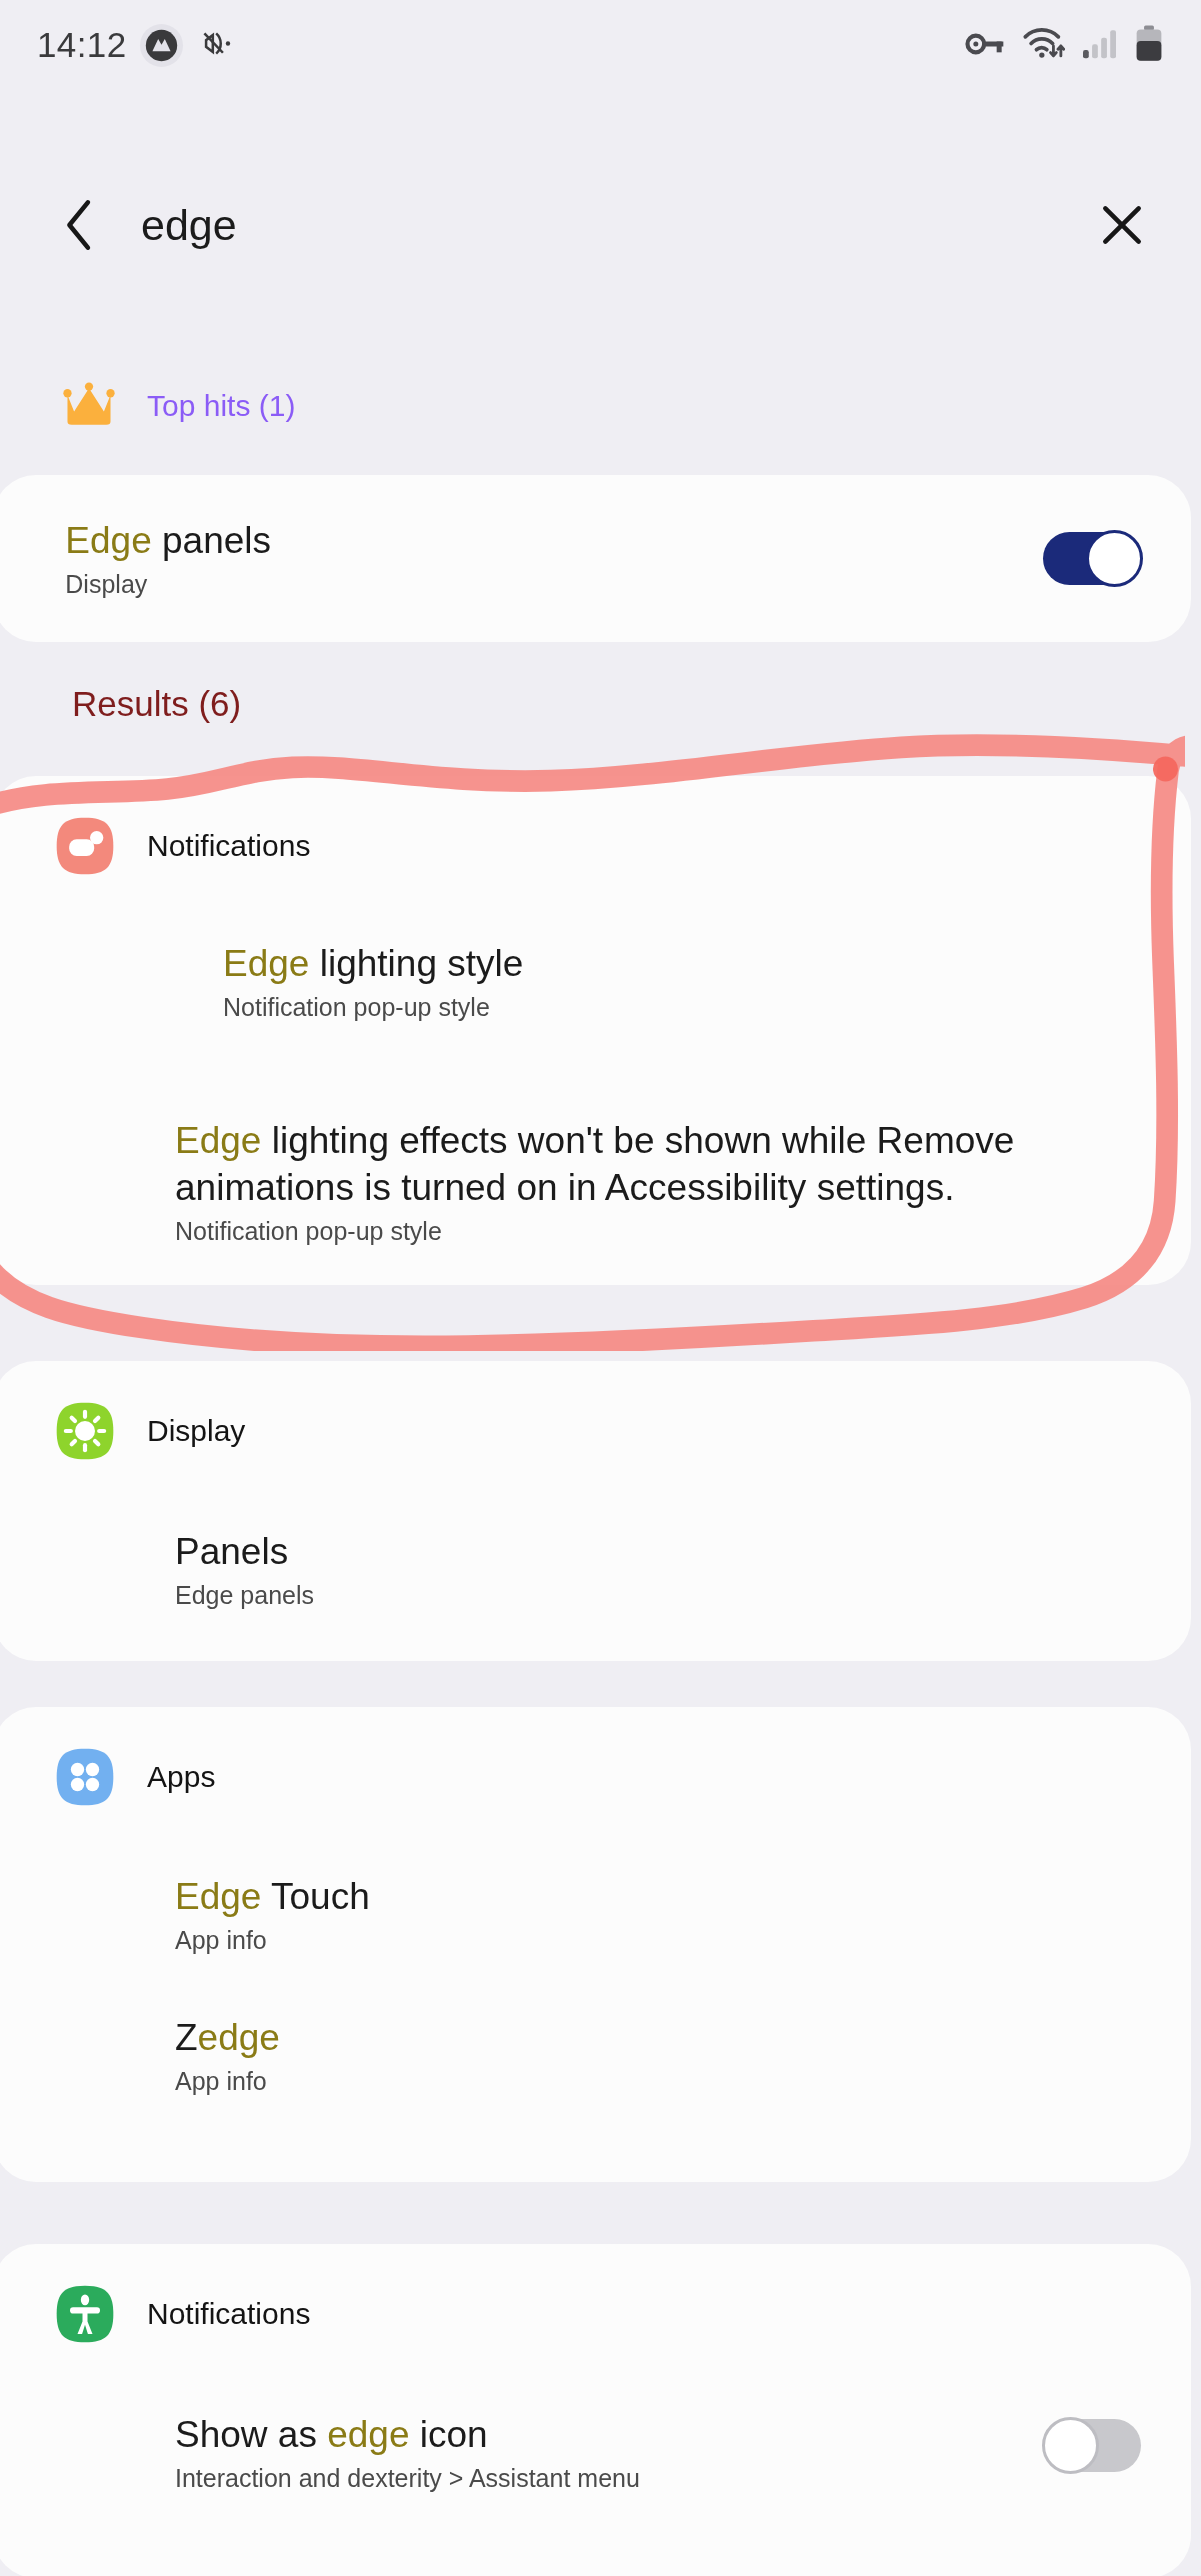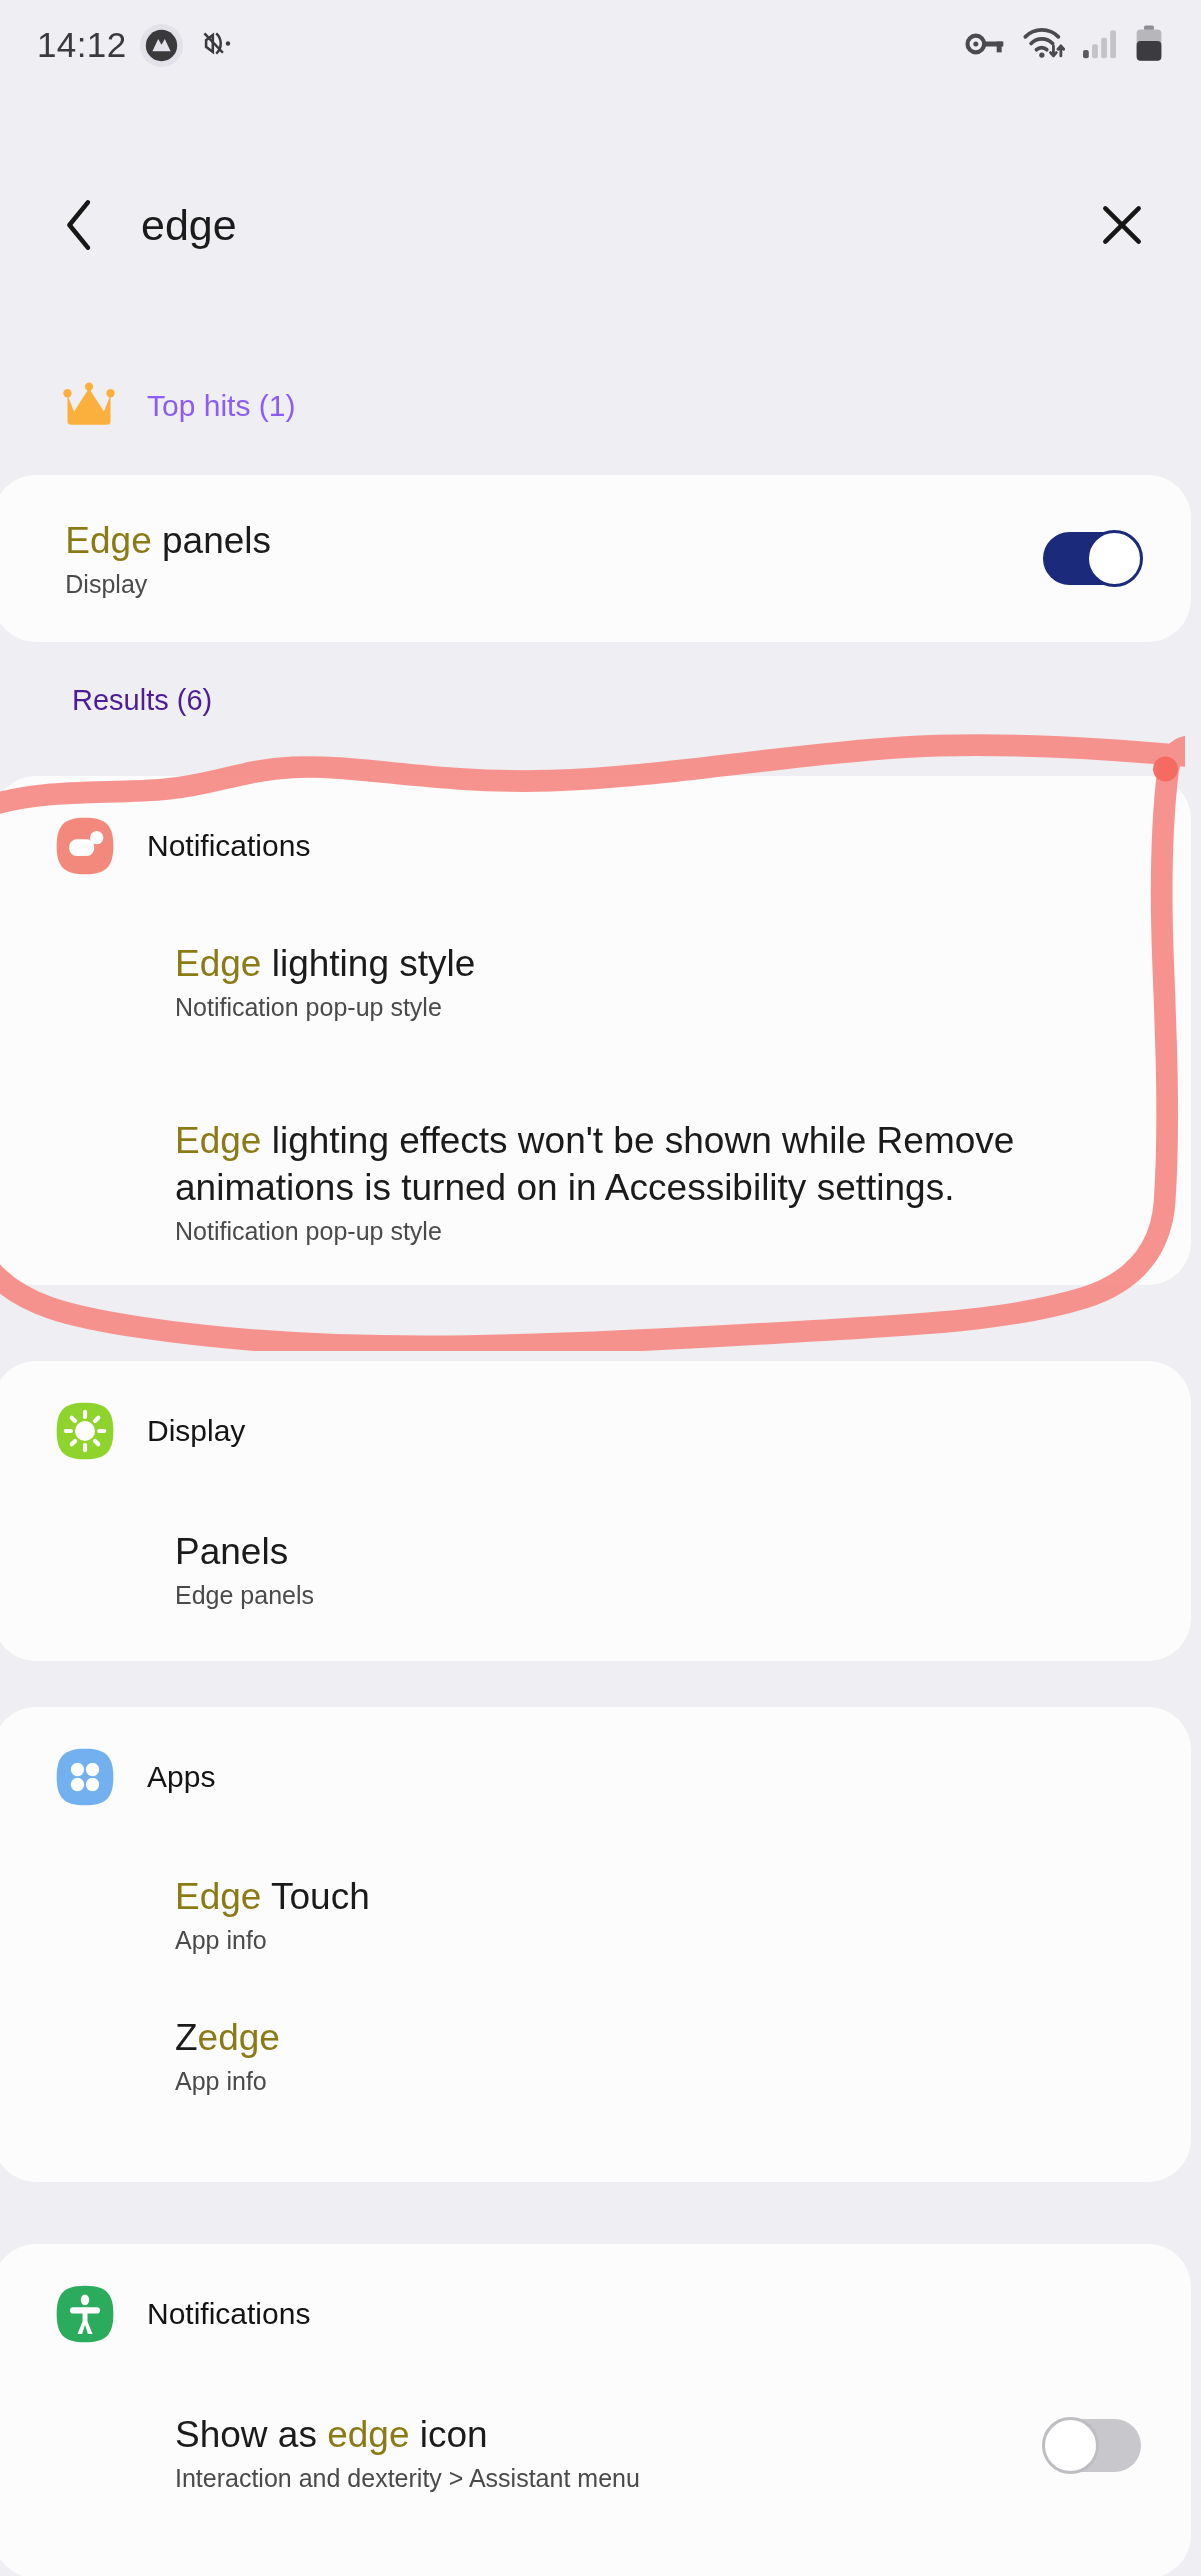--- a/index.html
+++ b/index.html
@@ -35,21 +35,21 @@
   .query-text { font-size:43px; color:#1b1b1b; font-weight:400; }
   .close-btn { width:58px; height:58px; display:flex; align-items:center; justify-content:center; flex:0 0 auto; }
 
   
   .top-hits-row {
     position:absolute; left:0; width:1201px; height:77px;
     display:flex; align-items:center; padding-left:63px; gap:32px;
   }
   .top-hits-label { font-size:30px; color:#8b5cf6; }
   .results-label {
-    position:absolute; left:72px; font-size:29px; color:#4c1d95;
+    position:absolute; left:72px; font-size:35px; color:#7f1d1d;
   }
 
   
   .card {
     position:absolute; left:0; width:1198px;
     background:#fcfcfc;
     border-radius:0 43px 43px 0;
     border-top-left-radius:43px; border-bottom-left-radius:43px;
     margin-left:-6.7px;
     padding-left:6.7px;
@@ -205,21 +205,21 @@
       <span class="sq-icon">
         <svg width="60" height="60" viewBox="0 0 72 72">
           <path d="M36 2 C61 2 70 11 70 36 C70 61 61 70 36 70 C11 70 2 61 2 36 C2 11 11 2 36 2 Z" fill="#f3897c"></path>
           <rect x="17" y="28" width="30" height="20" rx="9" fill="#ffffff"></rect>
           <circle cx="50" cy="26" r="8" fill="#ffffff"></circle>
         </svg>
       </span>
       <span class="card-head-title">Notifications</span>
     </div>
 
-    <div class="row" style="margin-top:65px;">
+    <div class="row" style="margin-top:65px;margin-left:48px;">
       <div class="row-title"><span class="hl">Edge</span><span> lighting style</span></div>
       <div class="row-sub">Notification pop-up style</div>
     </div>
 
     <div class="row" style="margin-top:96px; padding-right:117px;">
       <div class="row-title"><span class="hl">Edge</span><span> lighting effects won't be shown while Remove animations is turned on in Accessibility settings.</span></div>
       <div class="row-sub">Notification pop-up style</div>
     </div>
   </div>
 

